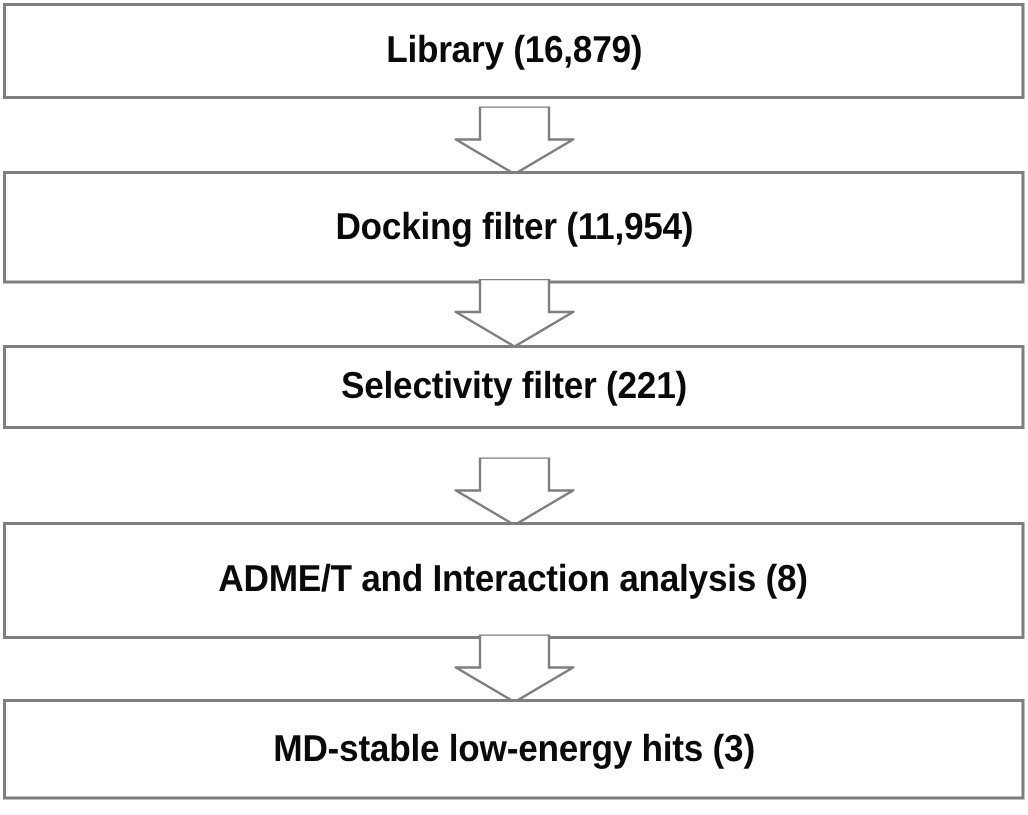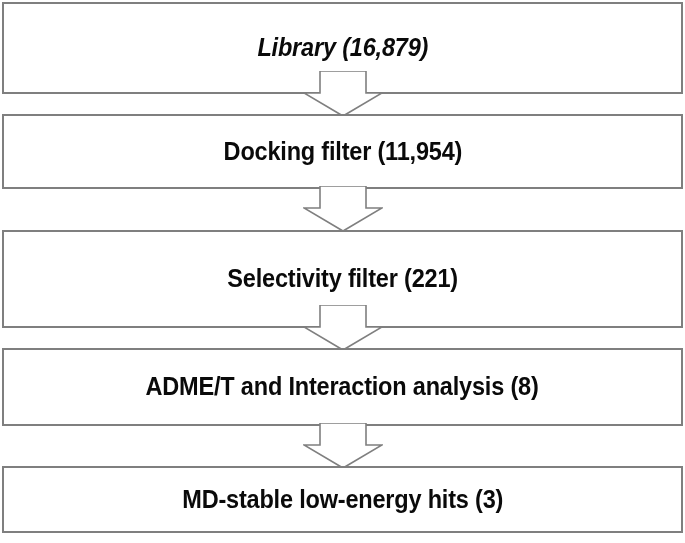--- a/index.html
+++ b/index.html
@@ -42,23 +42,23 @@
     transform-origin: center;
   }
   .flow-arrow {
     position: absolute;
     pointer-events: none;
   }
   .flow-arrow svg {
     display: block;
   }
   
-  #box-0 { top: 2px;   height: 92px; font-style: italic; }
+  #box-0 { top: 2px;   height: 64px; }
   #box-1 { top: 114px; height: 75px; align-items: center; }
-  #box-2 { top: 230px; height: 98px; }
+  #box-2 { top: 230px; height: 56px; }
   #box-3 { top: 348px; height: 78px; align-items: center; }
   #box-4 { top: 466px; height: 67px; }
   
   #arrow-0 { left: 303px; top: 71px;  width: 80px; height: 46px; }
   #arrow-1 { left: 303px; top: 186px; width: 80px; height: 46px; }
   #arrow-2 { left: 303px; top: 305px; width: 80px; height: 46px; }
   #arrow-3 { left: 303px; top: 423px; width: 80px; height: 46px; }
 </style>
 </head>
 <body>

